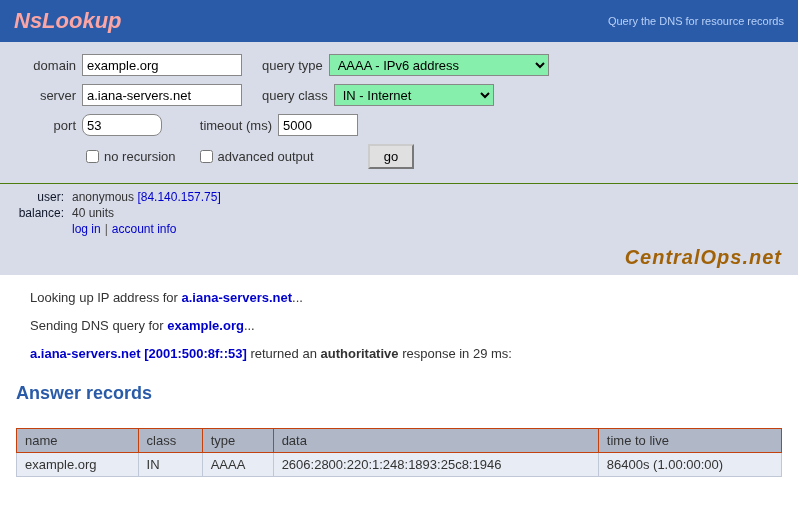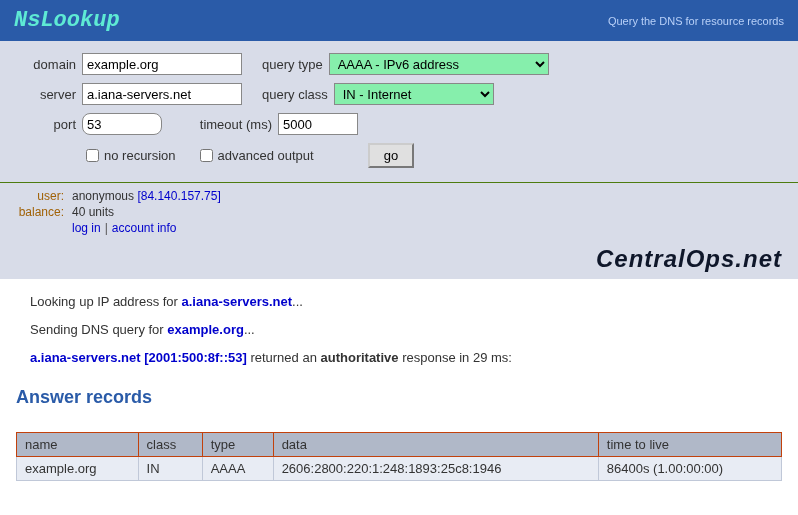--- a/index.html
+++ b/index.html
@@ -13,25 +13,24 @@
 
     
     .header {
       background: #2a5ba8;
       display: flex;
       align-items: center;
       justify-content: space-between;
       padding: 8px 14px;
     }
     .header-title {
-      color: #5eead4;
+      color: #fca5a5;
       font-size: 22px;
       font-weight: bold;
       font-style: italic;
-      font-family: Liberation Mono, monospace;
     }
     .header-subtitle {
       color: #b8d0f8;
       font-size: 11px;
     }
 
     
     .form-section {
       background: #d8dce8;
       padding: 12px 12px 14px 16px;
@@ -109,42 +108,42 @@
       color: #333;
       display: flex;
       flex-direction: column;
       gap: 2px;
     }
     .user-row {
       display: flex;
       gap: 8px;
       align-items: baseline;
     }
-    .user-label { color: #a16207; text-align: right; min-width: 48px; }
+    .user-label { color: #0f172a; text-align: right; min-width: 48px; }
     .user-link { color: #00c; text-decoration: none; }
     .links-row {
       display: flex;
       gap: 4px;
       padding-left: 56px;
       font-size: 12px;
     }
     .divider { color: #555; }
 
     
     .branding-row {
       display: flex;
       justify-content: flex-end;
       padding: 2px 16px 6px 16px;
       background: #d8dce8;
     }
     .branding-text {
-      font-size: 24px;
+      font-size: 20px;
       font-style: italic;
       font-weight: bold;
-      color: #0f172a;
+      color: #a16207;
       letter-spacing: 1px;
     }
 
     
     .output-section {
       padding: 12px 30px;
       background: #fff;
       font-size: 13px;
       line-height: 1.7;
     }

